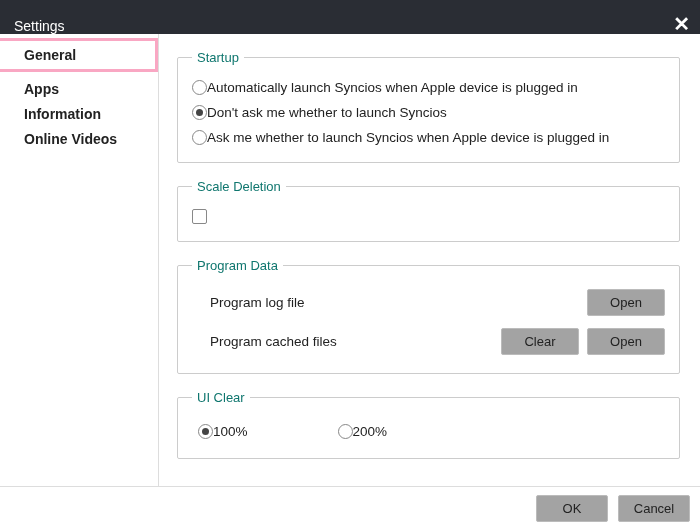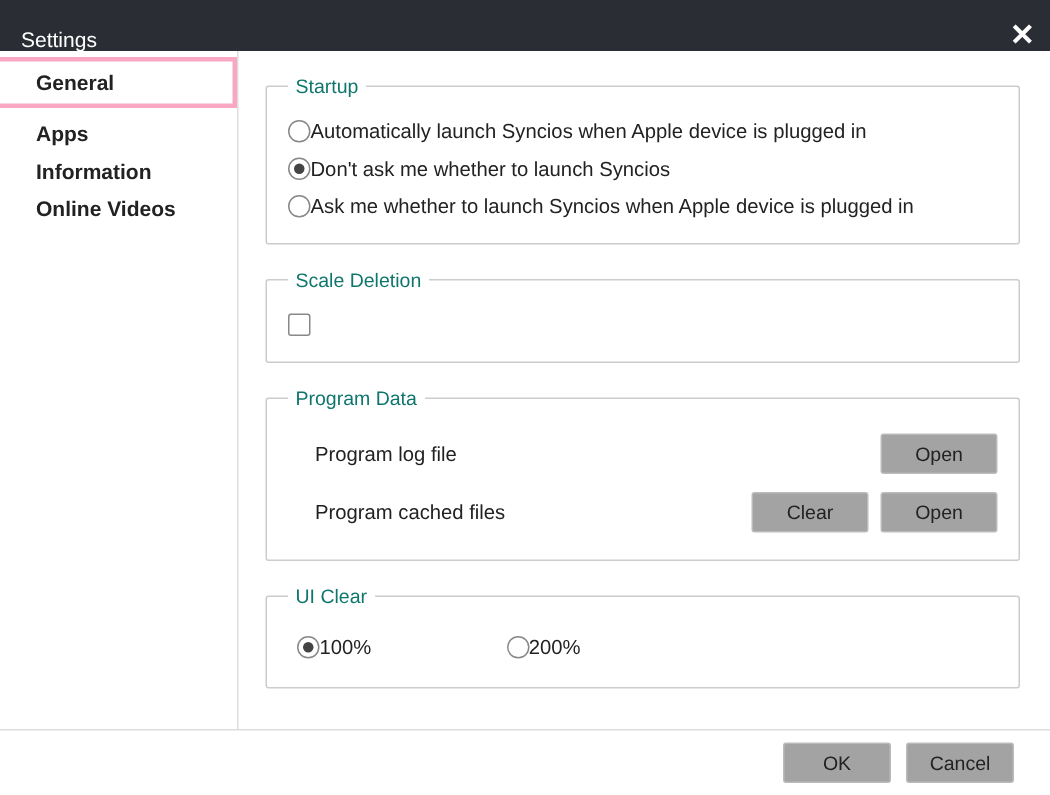--- a/index.html
+++ b/index.html
@@ -122,21 +122,21 @@
     gap: 90px;
     padding: 4px 0 2px 6px;
   }
   .footer {
     height: 44px;
     border-top: 1px solid #ddd;
     display: flex;
     justify-content: flex-end;
     align-items: center;
     gap: 10px;
-    padding-right: 24px;
+    padding-right: 10px;
     background: #fff;
   }
   .footer .btn { width: 72px; }
 </style>
 </head>
 <body>
 
 <div class="titlebar">
   <span class="title">Settings</span>
   <span class="close">✕</span>

